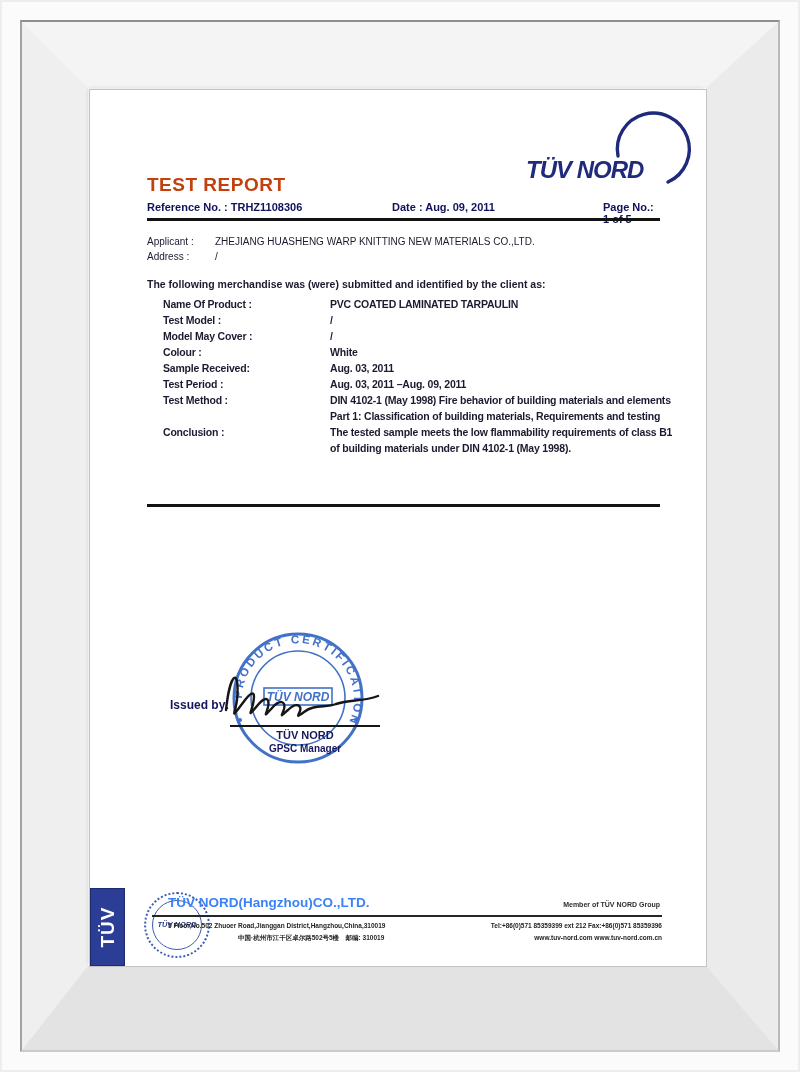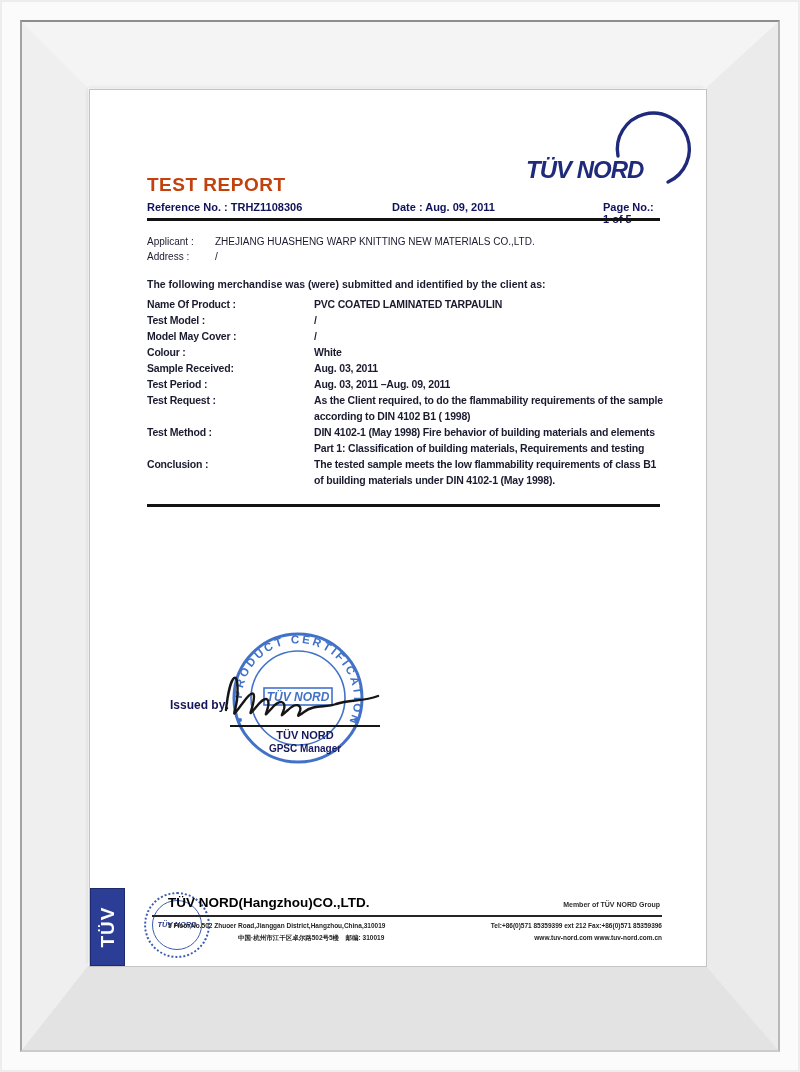--- a/index.html
+++ b/index.html
@@ -26,21 +26,21 @@
   .refrow .ref { width:245px; } .refrow .date { width:165px; } .refrow .pageno { flex:1;margin-left:46px; }
   .rule1 { position:absolute; left:57px; top:128px; width:513px; height:3px; background:#121212; }
 
   
   .applicant { position:absolute; left:57px; top:144px; width:513px; font-size:10px; font-weight:400; line-height:15px; }
   .kv { display:flex; }
   .kv .k { width:68px; flex:none; }
   .intro { position:absolute; left:57px; top:188px; width:513px; font-size:10.5px; font-weight:700; color:#1b1b30; }
 
   
-  .details { position:absolute; left:57px; top:206px; width:518px; font-size:10.5px; font-weight:700;
+  .details { position:absolute; left:73px; top:206px; width:518px; font-size:10.5px; font-weight:700;
              line-height:16px; letter-spacing:-.2px; }
   .drow { display:flex; }
   .drow .dl { width:123px; flex:none; }
   .drow .dv { width:395px;padding-left:44px; }
   .rule2 { position:absolute; left:57px; top:414px; width:513px; height:3px; background:#121212; }
 
   
   .issuedby { position:absolute; left:80px; top:608px; font-size:12px; font-weight:800; color:#15155a; }
   .stamp { position:absolute; left:138px; top:538px; width:140px; height:140px; }
   .signature { position:absolute; left:128px; top:564px; width:170px; height:72px; }
@@ -50,21 +50,21 @@
 
   
   .footer { position:absolute; left:0; right:0; bottom:0; height:78px; }
   .tuv-block { position:absolute; left:0; top:0; width:35px; height:78px; background:#2c3d96;
                display:flex; align-items:center; justify-content:center; border:1px solid #1d2a6e; }
   .tuv-block span { transform:rotate(-90deg); color:#ffffff; font-size:19px; font-weight:900; letter-spacing:1px; }
   .seal { position:absolute; left:54px; top:4px; width:66px; height:66px; border:2px dotted #3a5cb0; border-radius:50%; }
   .seal .inner { position:absolute; inset:6px; border:1.5px solid #3a5cb0; border-radius:50%;
                  display:flex; align-items:center; justify-content:center; text-align:center; }
   .seal .inner span { font-size:7.5px; font-weight:900; font-style:italic; color:#243787; line-height:8px; }
-  .company { position:absolute; left:78px; top:7px; font-size:13.5px; font-weight:800; color:#000000; white-space:nowrap; }
+  .company { position:absolute; left:78px; top:7px; font-size:13.5px; font-weight:800; color:#3b82f6; white-space:nowrap; }
   .member { position:absolute; right:46px; top:13px; font-size:7px; font-weight:700; color:#2e2e2e; }
   .f-rule { position:absolute; left:62px; top:27px; width:510px; height:2px; background:#262626; }
   .f-row1 { position:absolute; left:78px; top:34px; width:494px; display:flex; justify-content:space-between;
             font-size:6.5px; font-weight:700; color:#242424; white-space:nowrap; }
   .f-row2 { position:absolute; left:148px; top:46px; width:424px; display:flex; justify-content:space-between;
             font-size:6.5px; font-weight:700; color:#242424; white-space:nowrap; }
 </style>
 </head>
 <body>
 
@@ -123,24 +123,20 @@
       </div>
         <div class="drow">
         <span class="dl">Sample Received:</span>
         <span class="dv">Aug. 03, 2011</span>
       </div>
         <div class="drow">
         <span class="dl">Test Period :</span>
         <span class="dv">Aug. 03, 2011 –Aug. 09, 2011</span>
       </div>
         <div class="drow">
-        <span class="dl">Test Request :</span>
-        <span class="dv">As the Client required, to do the flammability requirements of the sample according to DIN 4102 B1 ( 1998)</span>
-      </div>
-        <div class="drow">
         <span class="dl">Test Method :</span>
         <span class="dv">DIN 4102-1 (May 1998) Fire behavior of building materials and elements Part 1: Classification of building materials, Requirements and testing</span>
       </div>
         <div class="drow">
         <span class="dl">Conclusion :</span>
         <span class="dv">The tested sample meets the low flammability requirements of class B1 of building materials under DIN 4102-1 (May 1998).</span>
       </div>
       </div>
     <div class="rule2"></div>
 

